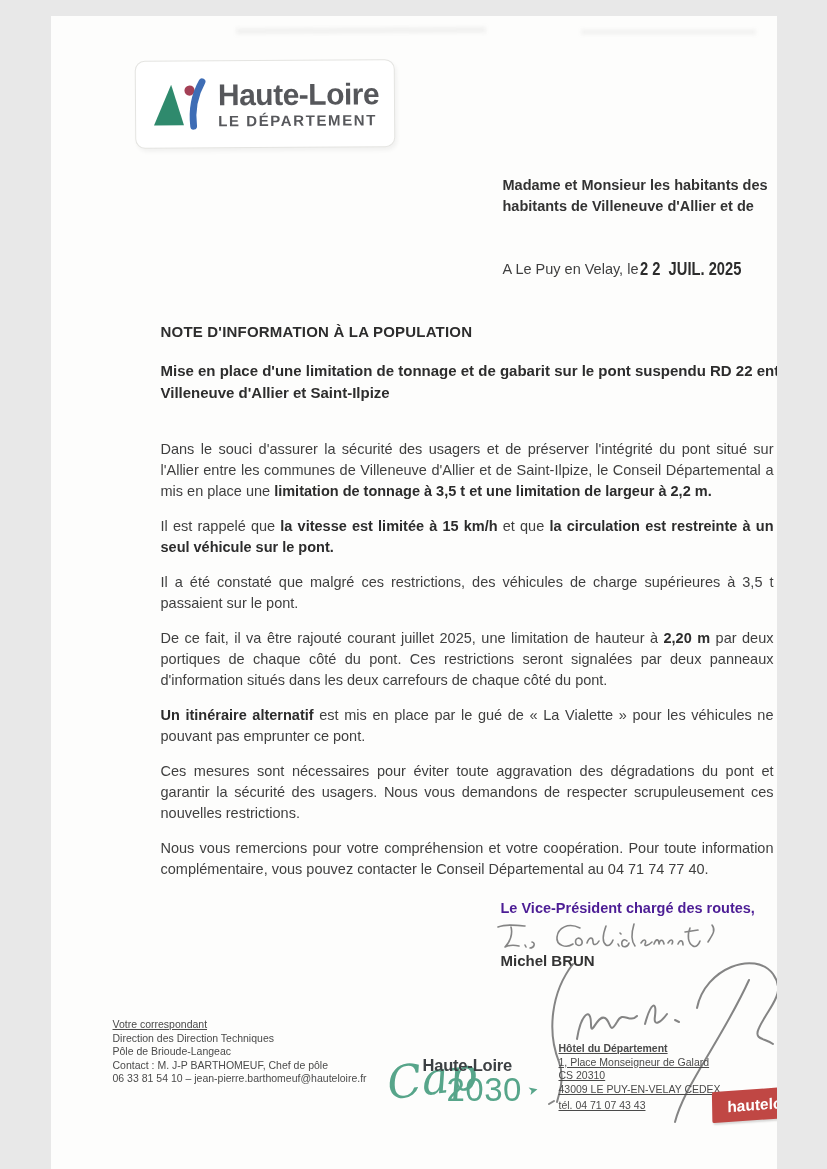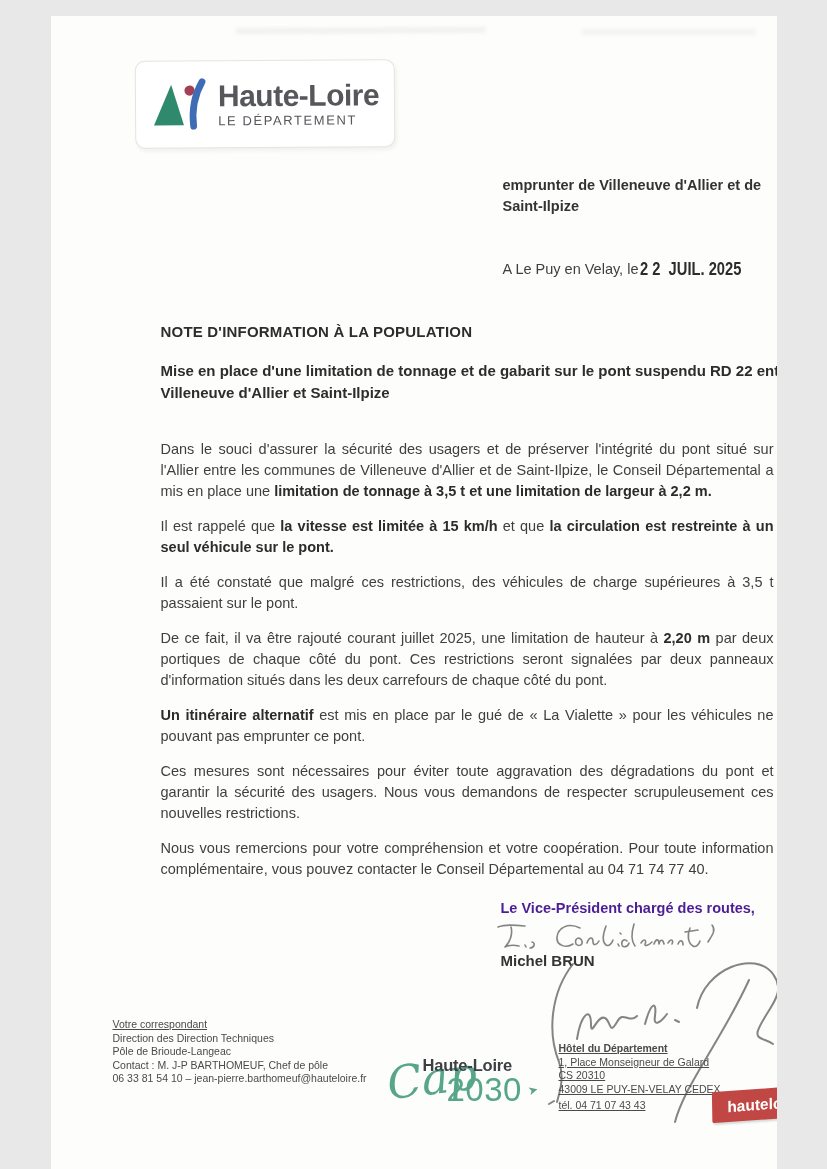--- a/index.html
+++ b/index.html
@@ -19,21 +19,21 @@
   
   .logo-card{
     position:absolute;left:84px;top:44px;width:260px;height:88px;
     background:#fff;border:1px solid #e4e4e1;border-radius:10px;
     box-shadow:2px 3px 4px rgba(0,0,0,.05);
     display:flex;align-items:center;gap:10px;padding:8px 14px;box-sizing:border-box;
     transform:rotate(-.4deg);
   }
   .logo-text{display:flex;flex-direction:column;line-height:1;}
   .logo-name{font-size:30px;font-weight:700;color:#56575b;letter-spacing:-.5px;}
-  .logo-sub{font-size:13px;font-weight:400;color:#56575b;letter-spacing:1.6px;margin-top:3px;}
+  .logo-sub{font-size:15px;font-weight:700;color:#56575b;letter-spacing:1.6px;margin-top:3px;}
 
   .recipient{position:absolute;left:452px;top:159px;font-weight:700;font-size:14.5px;line-height:21px;color:#333;}
   .dateline{position:absolute;left:452px;top:243px;font-size:14.5px;color:#3f3f3f;}
   .stamp{display:inline-block;font-weight:700;font-size:17.5px;color:#2c2c2c;
          transform:scaleX(.84);transform-origin:left center;margin-left:2px;
          vertical-align:-1px;white-space:pre;}
 
   .doc-title{position:absolute;left:110px;top:307px;font-size:15px;font-weight:700;color:#2d2d2d;letter-spacing:.2px;}
   .subject{position:absolute;left:110px;top:344px;width:655px;font-size:15px;font-weight:700;line-height:22px;color:#2d2d2d;}
 
@@ -82,22 +82,22 @@
       <circle cx="41" cy="13" r="5.3" fill="#a44056"></circle>
       <path d="M54,4 C46,18 43,33 45,50" stroke="#3e6db5" stroke-width="7" fill="none" stroke-linecap="round"></path>
     </svg>
     <div class="logo-text">
       <div class="logo-name">Haute-Loire</div>
       <div class="logo-sub">LE DÉPARTEMENT</div>
     </div>
   </div>
 
   <div class="recipient">
-    <div>emprunter de Villeneuve d'Allier et de</div>
-    <div>Saint-Ilpize</div>
+    <div>Madame et Monsieur les habitants des</div>
+    <div>habitants de Villeneuve d'Allier et de</div>
   </div>
 
   <div class="dateline">
     <span>A Le Puy en Velay, le</span><span class="stamp">2 2  JUIL. 2025</span>
   </div>
 
   <div class="doc-title">NOTE D'INFORMATION À LA POPULATION</div>
   <div class="subject">Mise en place d'une limitation de tonnage et de gabarit sur le pont suspendu RD 22 entre Villeneuve d'Allier et Saint-Ilpize</div>
 
   <div class="body-text">

